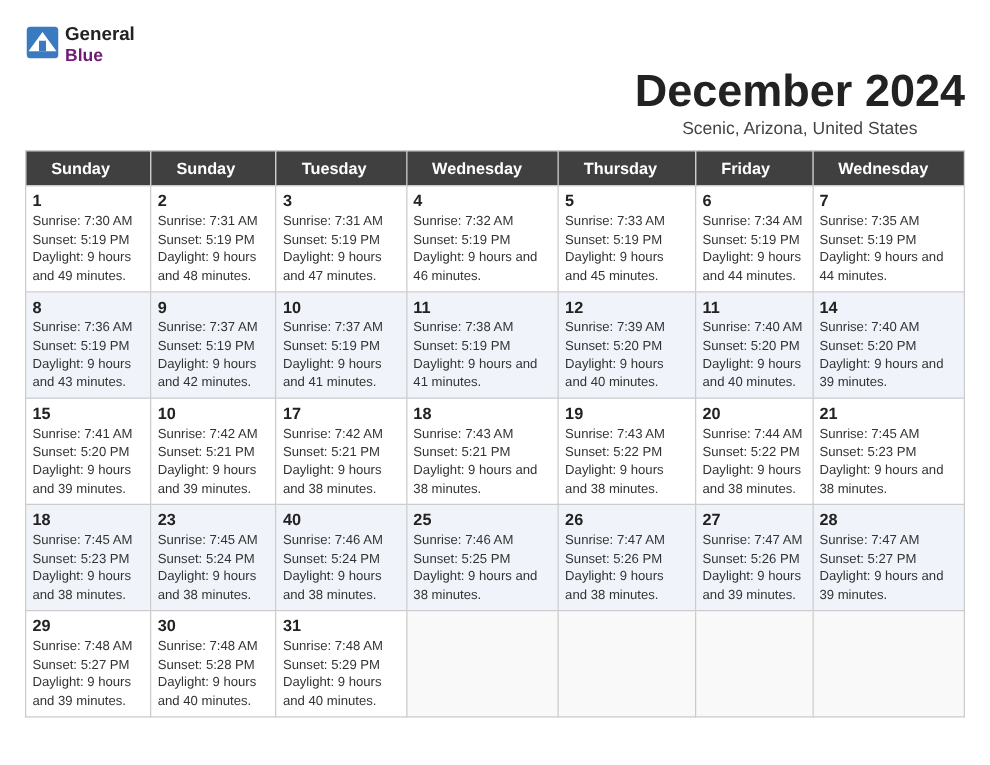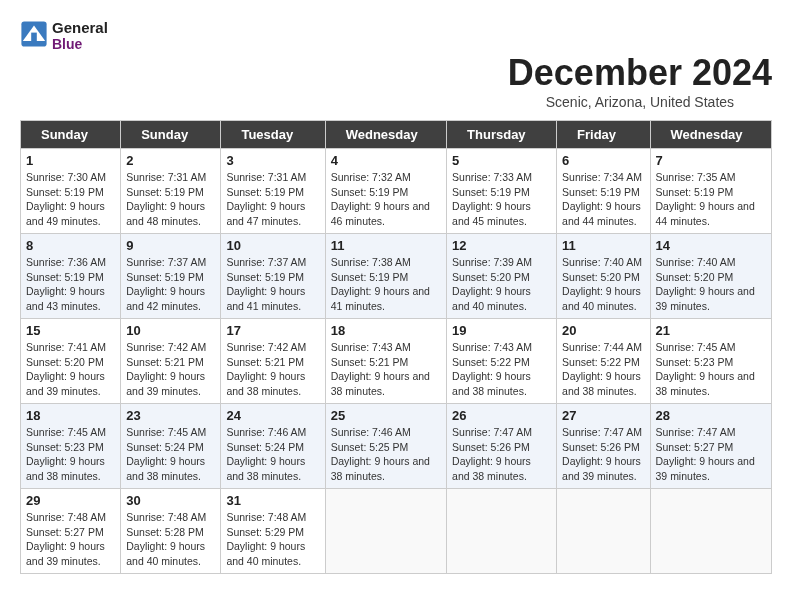--- a/index.html
+++ b/index.html
@@ -206,21 +206,21 @@
       <tr>
         <td>
           <span class="day-number">18</span>
 <div class="day-info">Sunrise: 7:45 AM<br>Sunset: 5:23 PM<br>Daylight: 9 hours and 38 minutes.</div>
         </td>
         <td>
           <span class="day-number">23</span>
 <div class="day-info">Sunrise: 7:45 AM<br>Sunset: 5:24 PM<br>Daylight: 9 hours and 38 minutes.</div>
         </td>
         <td>
-          <span class="day-number">24</span>
+          <span class="day-number">40</span>
 <div class="day-info">Sunrise: 7:46 AM<br>Sunset: 5:24 PM<br>Daylight: 9 hours and 38 minutes.</div>
         </td>
         <td>
           <span class="day-number">25</span>
 <div class="day-info">Sunrise: 7:46 AM<br>Sunset: 5:25 PM<br>Daylight: 9 hours and 38 minutes.</div>
         </td>
         <td>
           <span class="day-number">26</span>
 <div class="day-info">Sunrise: 7:47 AM<br>Sunset: 5:26 PM<br>Daylight: 9 hours and 38 minutes.</div>
         </td>

